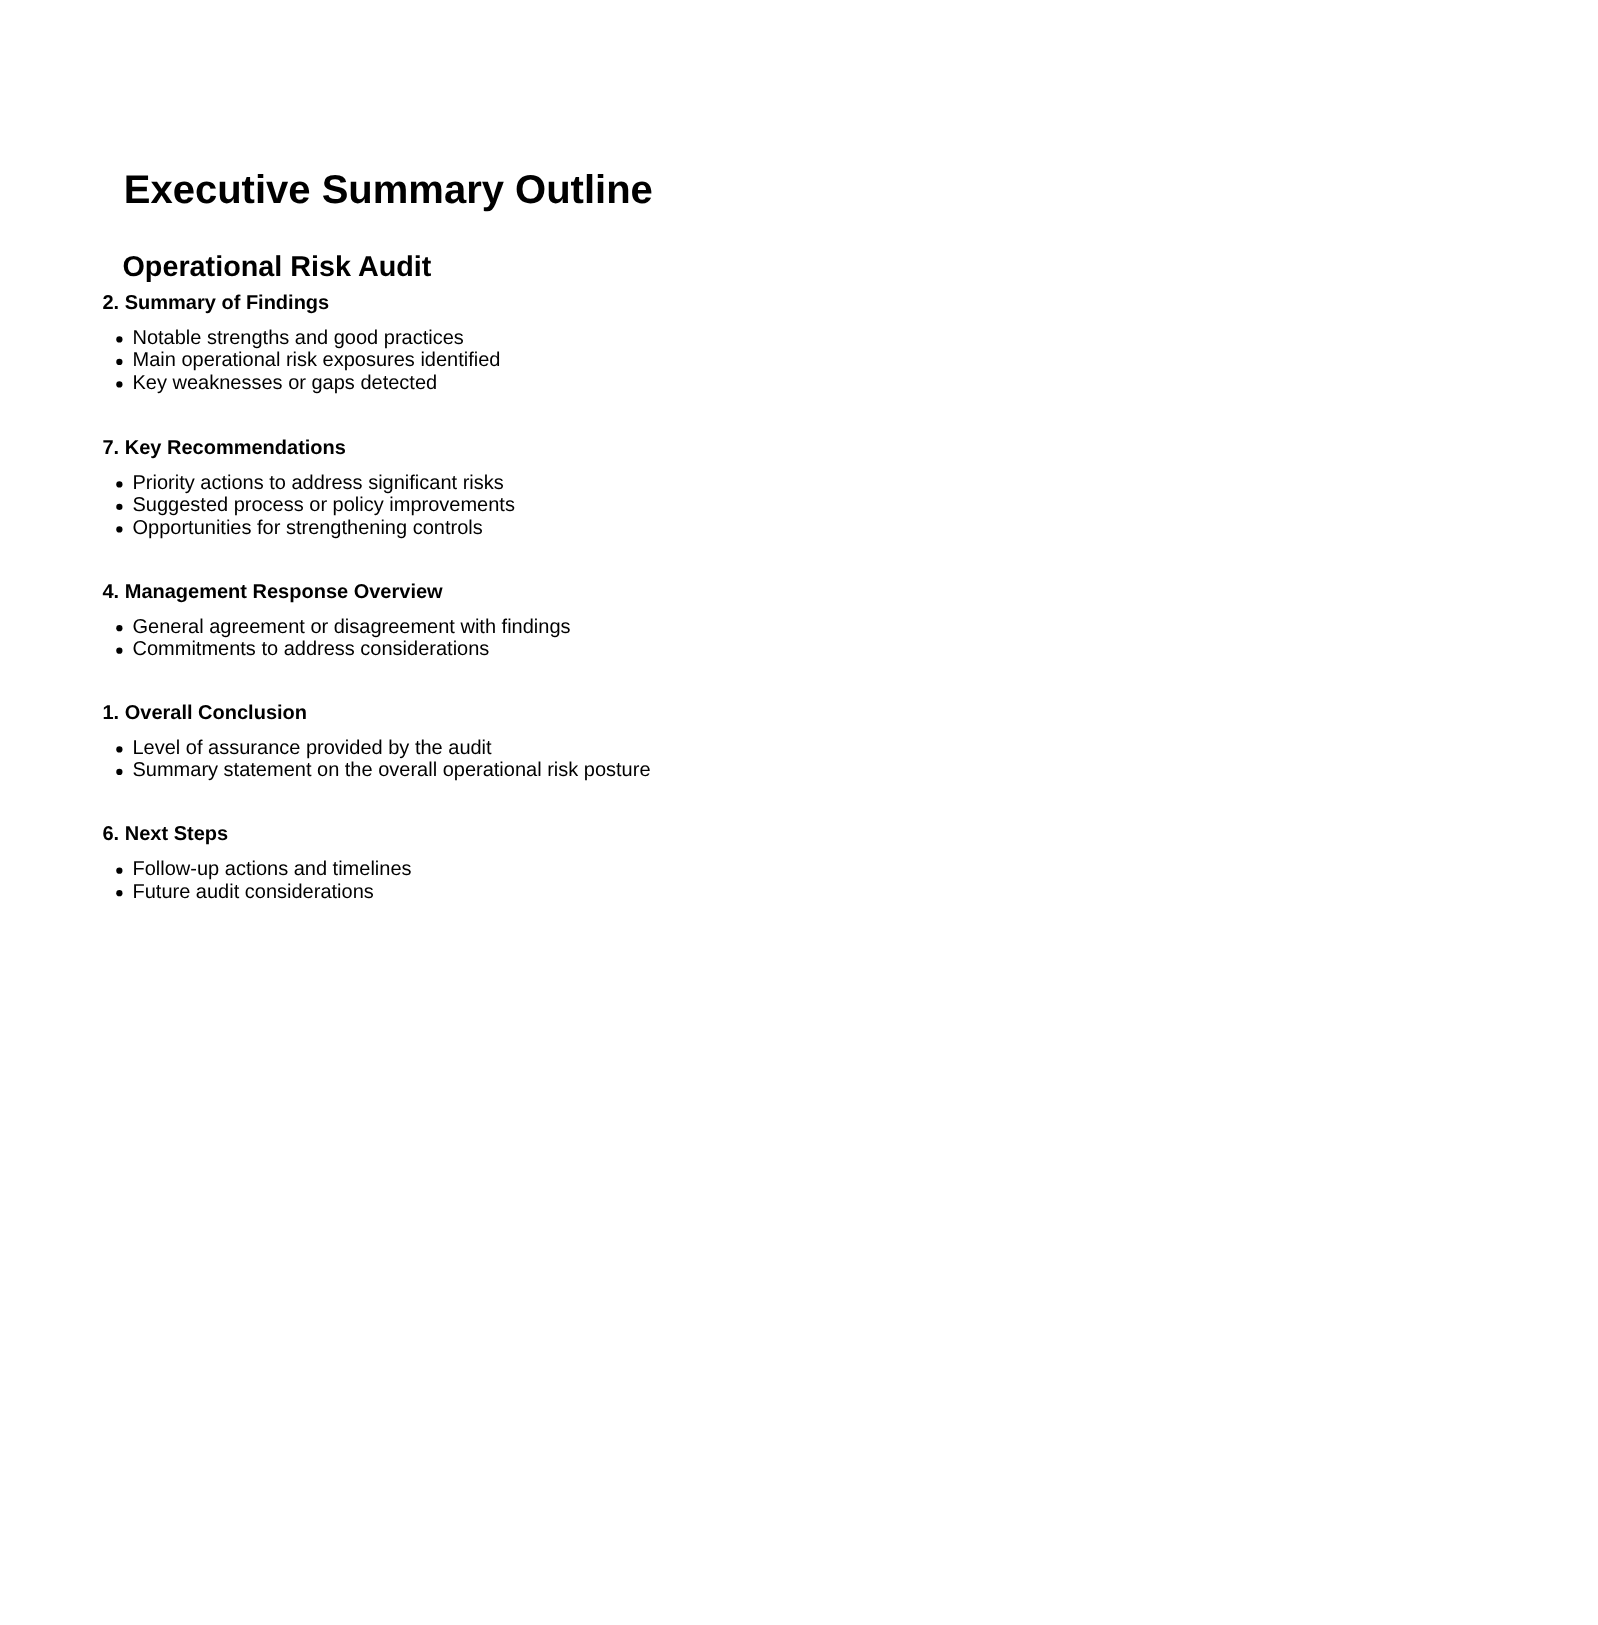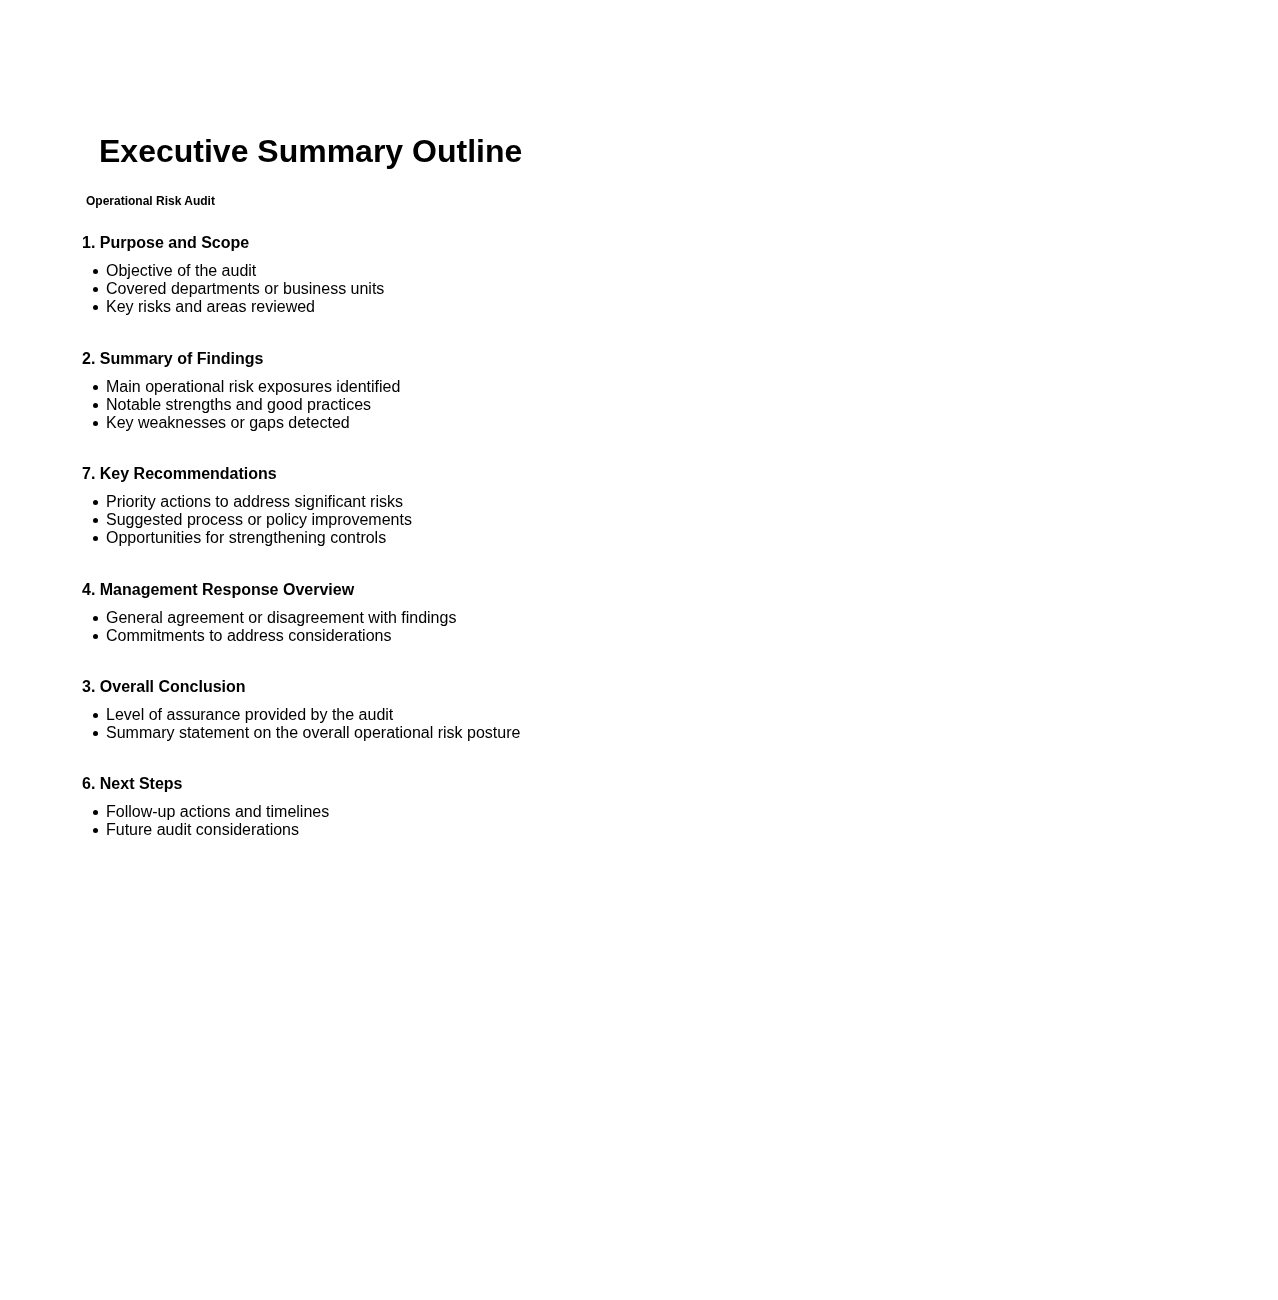--- a/index.html
+++ b/index.html
@@ -6,21 +6,21 @@
   body {
     width: 1278px; height: 1300px; position: relative;
     font-family: "Liberation Sans", sans-serif; color: #000000;
   }
   .page { position: absolute; left: 82px; top: 0; width: 1100px; }
   h1 {
     font-size: 32px; font-weight: bold; margin: 17px;
     position: absolute; top: 116px; left: 0; line-height: 37px; white-space: nowrap;
   }
   h2 {
-    font-size: 12px; font-weight: bold; margin: 4px;
+    font-size: 23px; font-weight: bold; margin: 16px;
     position: absolute; top: 186px; left: 0; line-height: 23px; white-space: nowrap;
   }
   .sections { position: absolute; top: 234px; left: 0; }
   .section { height: 115.5px; }
   .section h3 {
     font-size: 16px; font-weight: bold; margin: 0; line-height: 18px; white-space: nowrap;
   }
   .section ul {
     margin: 10px 0 0 0; padding: 0 0 0 24px; list-style: none;
   }
@@ -33,34 +33,26 @@
   }
 </style>
 </head>
 <body>
 
 <div class="page">
   <h1>Executive Summary Outline</h1>
   <h2>Operational Risk Audit</h2>
 
   <div class="sections">
-    <div class="section">
-      <h3>1. Purpose and Scope</h3>
-      <ul>
-        <li>Objective of the audit</li>
-        <li>Covered departments or business units</li>
-        <li>Key risks and areas reviewed</li>
-      </ul>
-    </div>
 
     <div class="section">
       <h3>2. Summary of Findings</h3>
       <ul>
+        <li>Notable strengths and good practices</li>
         <li>Main operational risk exposures identified</li>
-        <li>Notable strengths and good practices</li>
         <li>Key weaknesses or gaps detected</li>
       </ul>
     </div>
 
     <div class="section">
       <h3>7. Key Recommendations</h3>
       <ul>
         <li>Priority actions to address significant risks</li>
         <li>Suggested process or policy improvements</li>
         <li>Opportunities for strengthening controls</li>
@@ -69,21 +61,21 @@
 
     <div class="section" style="height:97px">
       <h3>4. Management Response Overview</h3>
       <ul>
         <li>General agreement or disagreement with findings</li>
         <li>Commitments to address considerations</li>
       </ul>
     </div>
 
     <div class="section" style="height:97px">
-      <h3>3. Overall Conclusion</h3>
+      <h3>1. Overall Conclusion</h3>
       <ul>
         <li>Level of assurance provided by the audit</li>
         <li>Summary statement on the overall operational risk posture</li>
       </ul>
     </div>
 
     <div class="section" style="height:97px">
       <h3>6. Next Steps</h3>
       <ul>
         <li>Follow-up actions and timelines</li>

